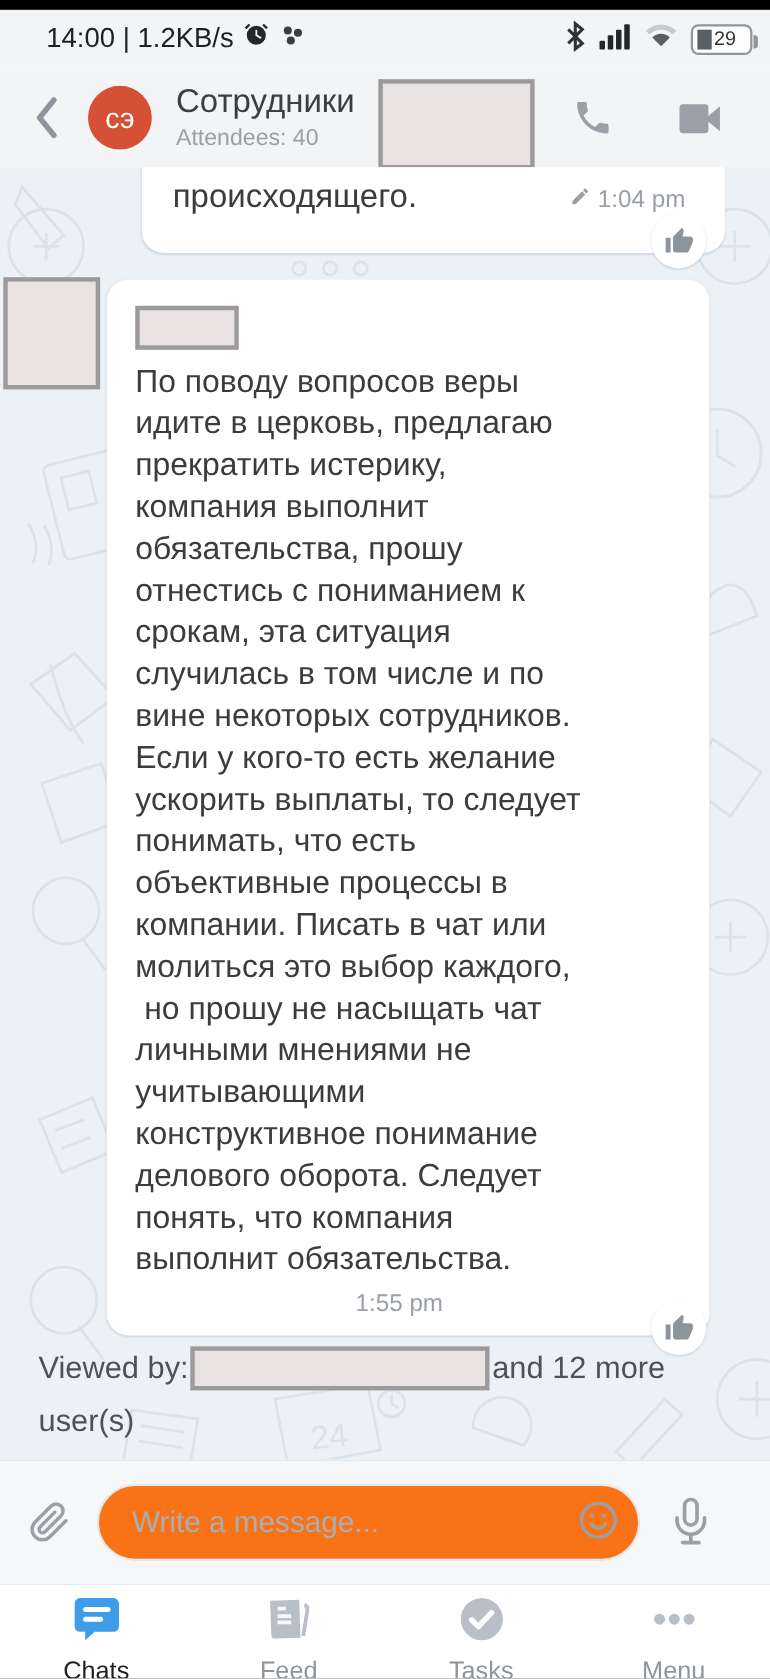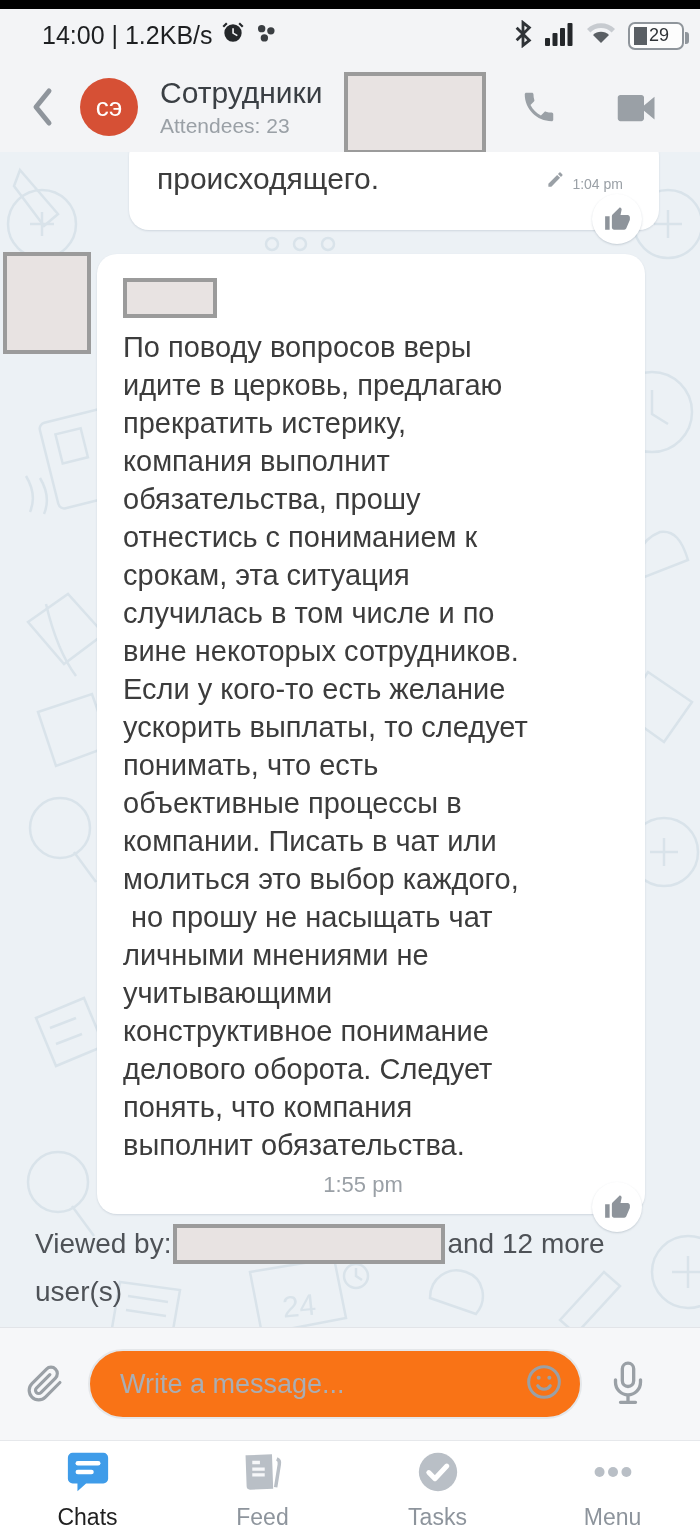--- a/index.html
+++ b/index.html
@@ -26,21 +26,21 @@
   .header-redaction{position:absolute;left:344px;top:10px;width:142px;height:82px;background:#e8e3e2;border:4px solid #9b9b9b;}
   .call-btn{position:absolute;left:520px;top:26px;}
   .video-btn{position:absolute;left:616px;top:30px;}
 
   
   .chat{position:absolute;left:0;top:152px;width:700px;height:1175px;background:#ecf1f5;overflow:hidden;}
   .doodles{position:absolute;left:0;top:0;}
   .bubble{position:absolute;background:#fff;border-radius:20px;box-shadow:0 1px 2px rgba(80,100,120,.18);}
   .bubble-partial{left:112px;top:-16px;width:530px;height:94px;padding:26px 36px 0 28px;display:flex;align-items:baseline;margin-left:17px;}
   .bubble-partial .ptext{font-size:30px;color:#3c3c3c;}
-  .meta{margin-left:auto;display:flex;align-items:flex-end;gap:7px;color:#9aa0a6;font-size:14px;}
+  .meta{margin-left:auto;display:flex;align-items:flex-start;gap:7px;color:#9aa0a6;font-size:22px;}
   .bubble-main{left:97px;top:102px;width:548px;padding:24px 20px 16px 26px;}
   .sender-redaction{width:94px;height:40px;background:#e8e3e2;border:4px solid #9b9b9b;margin-bottom:10px;}
   .msg-text{font-size:29px;line-height:38px;color:#3c3c3c;white-space:pre-wrap;}
   .msg-time{text-align:center;color:#9aa0a6;font-size:22px;margin-top:8px;padding-right:22px;}
   .thumb-btn{position:absolute;width:50px;height:50px;border-radius:50%;background:#fff;box-shadow:0 1px 2px rgba(80,100,120,.25);display:flex;align-items:center;justify-content:center;}
   .thumb1{left:592px;top:42px;}
   .thumb2{left:592px;top:1030px;}
 
   .viewed{position:absolute;left:35px;top:1072px;width:630px;font-size:28px;color:#4e5257;}
   .viewed-row{display:flex;align-items:center;}
@@ -116,21 +116,21 @@
     <span class="back-btn">
       <svg width="24" height="40" viewBox="0 0 24 40">
           <path d="M19 4 6 20l13 16" fill="none" stroke="#8f959c" stroke-width="5" stroke-linecap="round" stroke-linejoin="round"></path>
         </svg>
     </span>
     <span class="avatar">
       <span>сэ</span>
     </span>
     <span class="head-texts">
       <div class="chat-title">Сотрудники</div>
-      <div class="chat-sub">Attendees: 23</div>
+      <div class="chat-sub">Attendees: 40</div>
     </span>
     <span class="header-redaction"></span>
     <span class="call-btn">
       <svg width="38" height="38" viewBox="0 0 24 24">
           <path fill="#9aa0a6" d="M6.62 10.79c1.44 2.83 3.76 5.14 6.59 6.59l2.2-2.2c.27-.27.67-.36 1.02-.24 1.12.37 2.33.57 3.57.57.55 0 1 .45 1 1V20c0 .55-.45 1-1 1-9.39 0-17-7.61-17-17 0-.55.45-1 1-1h3.5c.55 0 1 .45 1 1 0 1.25.2 2.45.57 3.57.11.35.03.74-.25 1.02l-2.2 2.2z"></path>
         </svg>
     </span>
     <span class="video-btn">
       <svg width="42" height="32" viewBox="0 0 24 18">
           <path fill="#9aa0a6" d="M16 7.5V3c0-.8-.7-1.5-1.5-1.5h-12C1.7 1.5 1 2.2 1 3v12c0 .8.7 1.5 1.5 1.5h12c.8 0 1.5-.7 1.5-1.5v-4.5l6 5v-13l-6 5z"></path>

